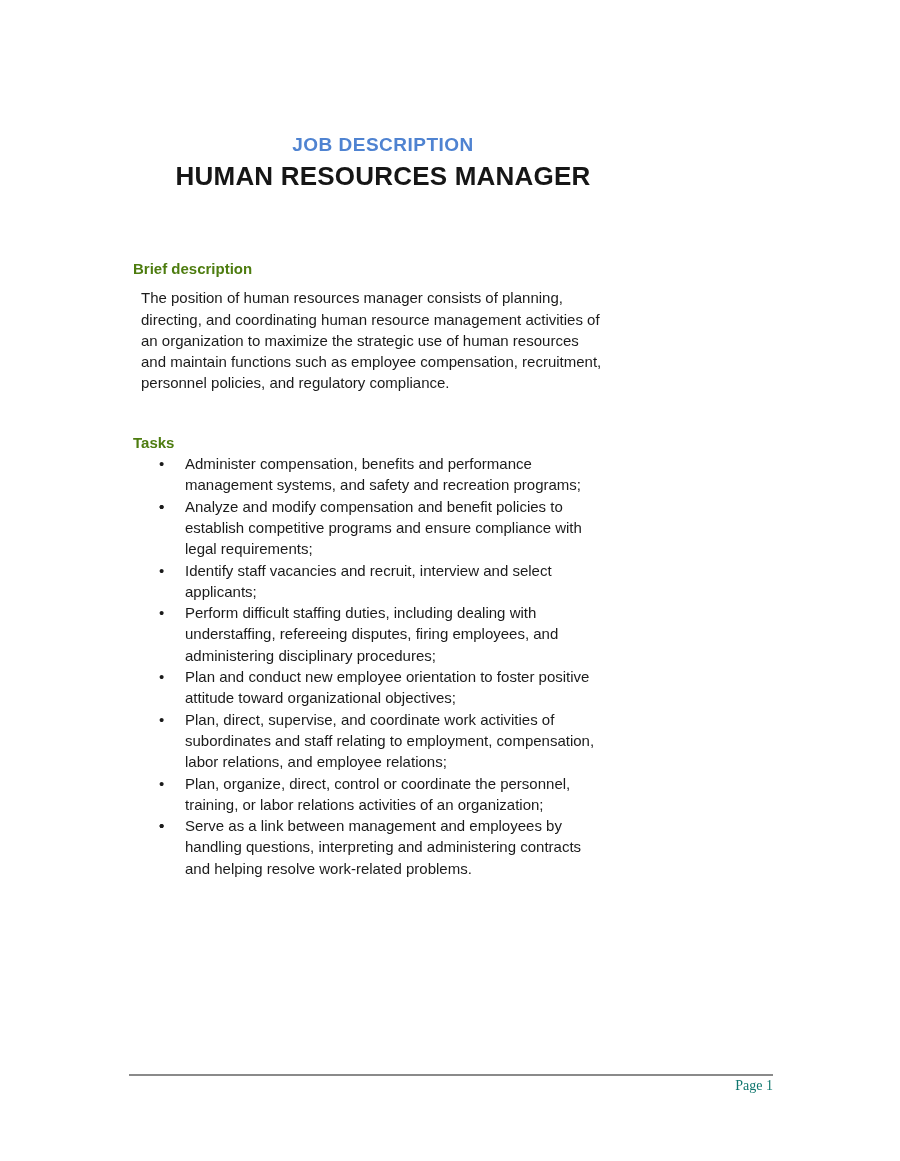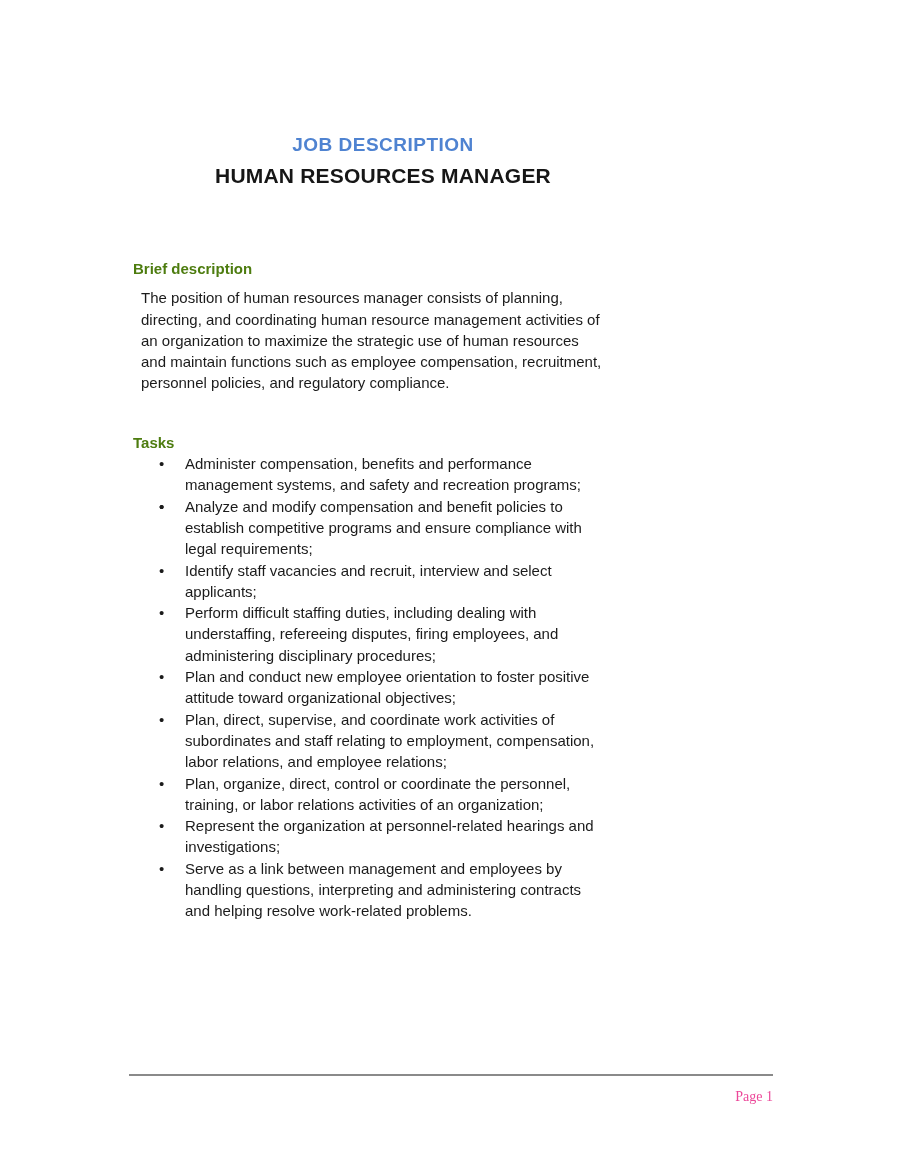--- a/index.html
+++ b/index.html
@@ -28,21 +28,21 @@
     font-weight: bold;
     font-size: 19px;
     line-height: 22px;
     letter-spacing: 0.5px;
     color: #4f83d1;
   }
   .doc-title {
     margin: 9px 0 0 0;
     text-align: center;
     font-weight: bold;
-    font-size: 21px;
+    font-size: 26px;
     line-height: 22px;
     letter-spacing: 0.2px;
     color: #161616;
   }
   .section-heading {
     margin: 0;
     font-size: 15px;
     line-height: 21.3px;
     font-weight: bold;
     color: #4d7c0f;
@@ -83,22 +83,22 @@
   }
   .footer-rule {
     height: 0;
     border-top: 2px solid #8a8a8a;
   }
   .page-number {
     text-align: right;
     font-family: "Liberation Serif", serif;
     font-size: 14px;
     line-height: 17px;
-    padding-top: 12px;
-    color: #ec4899;
+    padding-top: 1px;
+    color: #0f766e;
   }
 </style>
 </head>
 <body>
 
 <div class="page">
   <div class="content">
 
     <div class="kicker">JOB DESCRIPTION</div>
 
@@ -151,22 +151,20 @@
 subordinates and staff relating to employment, compensation,
 labor relations, and employee relations;</span>
       </li>
       <li class="task">
         <span class="bullet">•</span>
         <span class="task-text">Plan, organize, direct, control or coordinate the personnel,
 training, or labor relations activities of an organization;</span>
       </li>
       <li class="task">
         <span class="bullet">•</span>
-        <span class="task-text">Represent the organization at personnel-related hearings and
-investigations;</span>
       </li>
       <li class="task">
         <span class="bullet">•</span>
         <span class="task-text">Serve as a link between management and employees by
 handling questions, interpreting and administering contracts
 and helping resolve work-related problems.</span>
       </li>
     </ul>
   </div>
 

